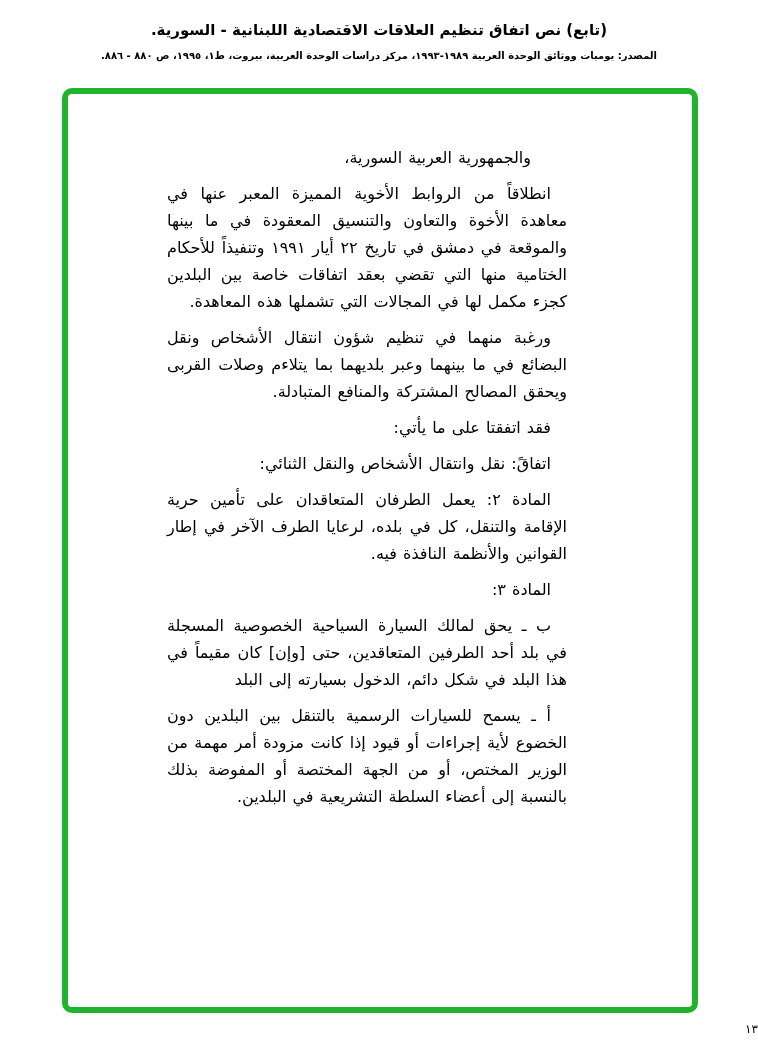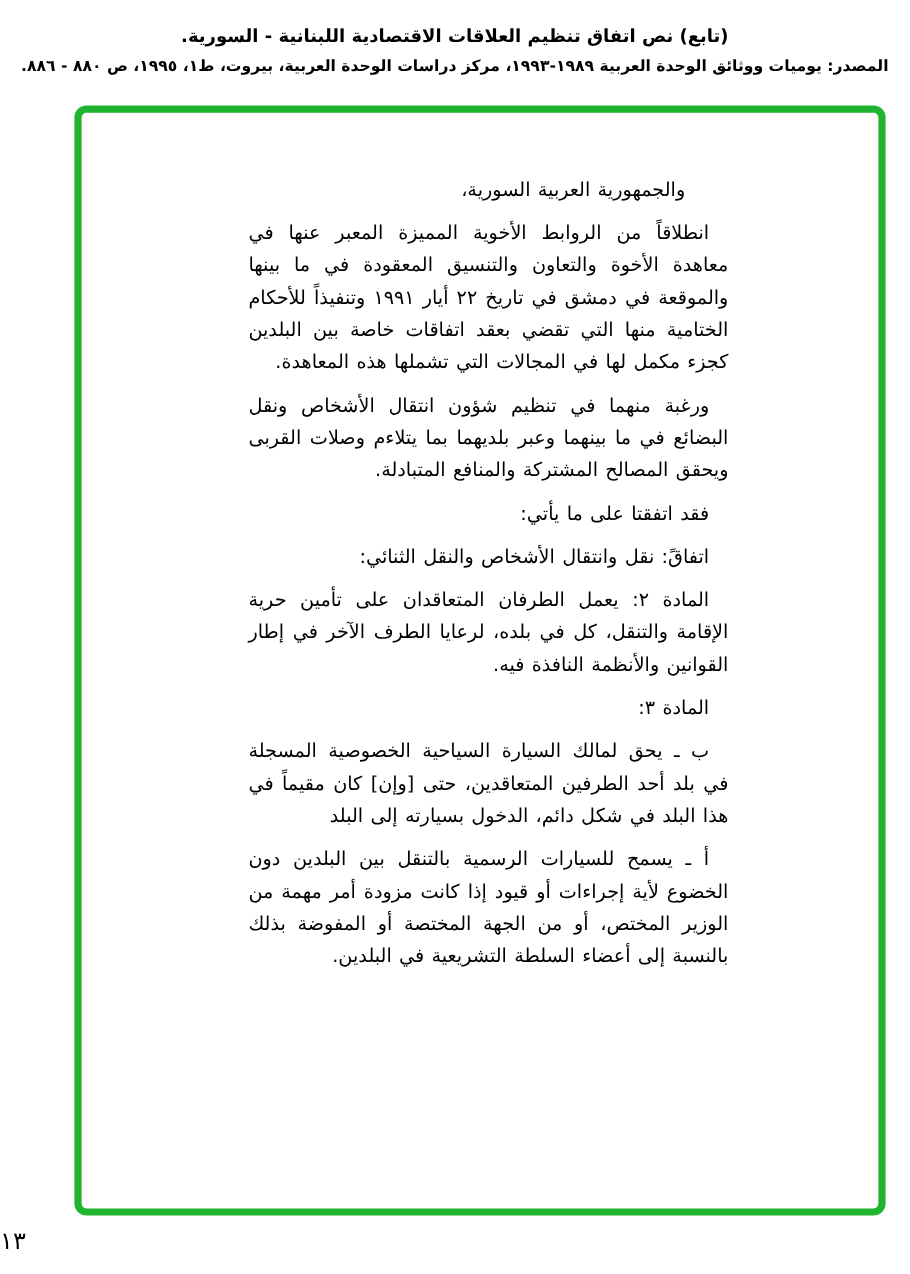--- a/index.html
+++ b/index.html
@@ -15,33 +15,32 @@
     text-align:center; 
     padding-top:19px; 
   }
   .header-title {
     font-size:15px;
     font-weight:bold;
     line-height:22px;
     margin:0 20px;
   }
   .header-source {
-    font-size:13px;
+    font-size:10px;
     font-weight:bold;
     line-height:18px;
     margin:6px 10px 0 10px;
   }
   .frame {
     position:absolute;
     left:62px; top:88px;
     width:624px; height:913px;
     border:6px solid #1fb32e;
     border-radius:10px;
     background:#ffffff;
-    padding-left:40px;
   }
   .doc-body {
     position:absolute;
     top:50px; right:125px;
     width:400px;
     direction:rtl;
     text-align:justify;
     font-size:16px;
     line-height:27px;
   }
@@ -53,22 +52,22 @@
   .doc-body p.salutation { text-indent:36px; }
   .doc-body p.lead-line,
   .doc-body p.section-heading,
   .doc-body p.article-heading {
     text-align:right;
   }
   .page-number {
     position:absolute;
     top:1022px;
     left:0; right:0;
-    text-align:left;
-    font-size:20px;
+    text-align:right;
+    font-size:12px;
     direction:rtl;
   }
 </style>
 </head>
 <body>
 
 <div class="header">
   <div class="header-title">(تابع) نص اتفاق تنظيم العلاقات الاقتصادية اللبنانية - السورية.</div>
   <div class="header-source">المصدر: يوميات ووثائق الوحدة العربية ١٩٨٩-١٩٩٣، مركز دراسات الوحدة العربية، بيروت، ط١، ١٩٩٥، ص ٨٨٠ - ٨٨٦.</div>
 </div>

